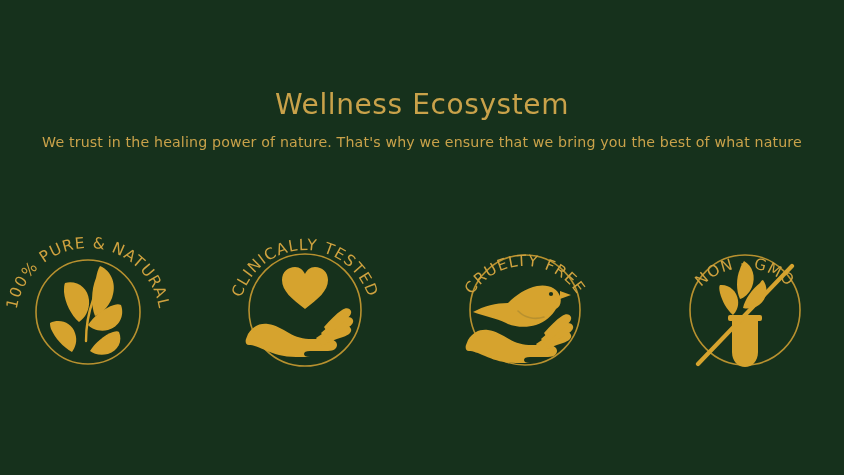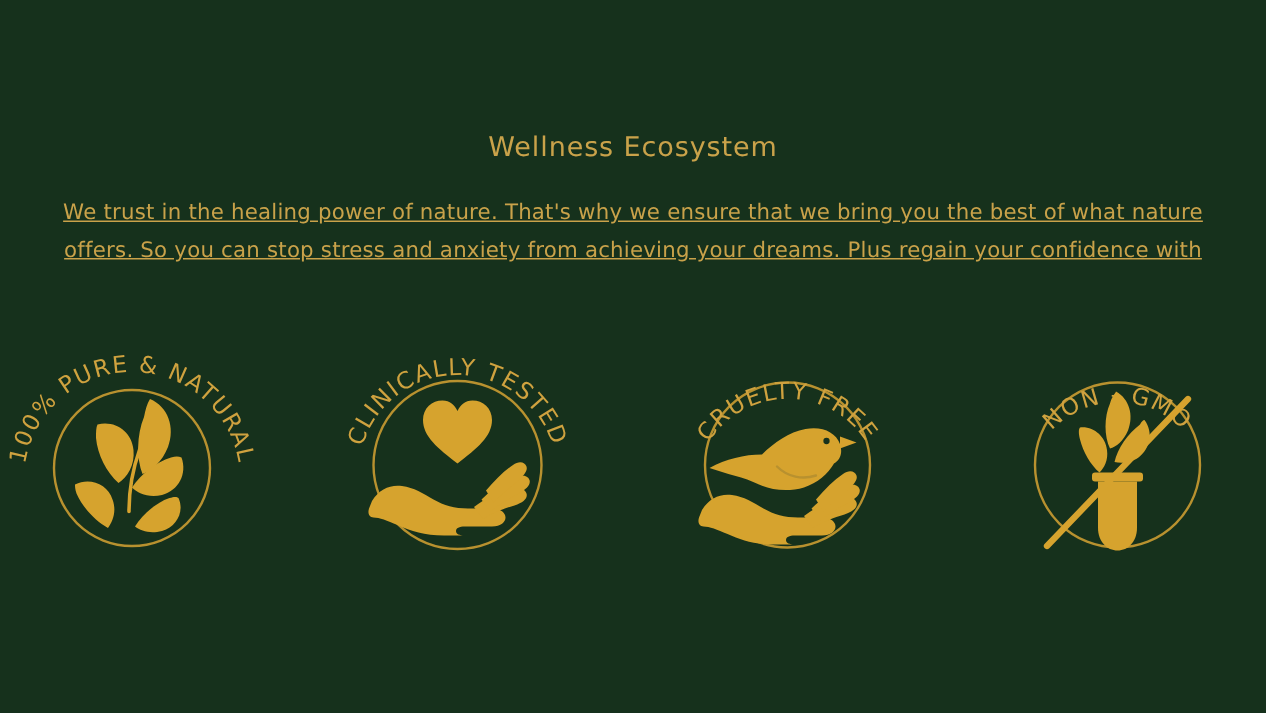--- a/index.html
+++ b/index.html
@@ -14,38 +14,37 @@
     background: #16311c;
     overflow: hidden;
     font-family: "Liberation Sans", sans-serif;
   }
   #heading {
     position: absolute;
     top: 88px;
     left: 0;
     width: 844px;
     text-align: center;
-    font-size: 18px;
+    font-size: 28px;
     letter-spacing: 0.6px;
     color: #c9a24a;
     font-family: "DejaVu Sans", sans-serif;
     font-weight: 400;
   }
   #body-copy {
     position: absolute;
     top: 130px;
     left: 28px;
     width: 788px;
     text-align: center;
     font-size: 14.2px;
     line-height: 25px;
     letter-spacing: 0.15px;
     color: #c9a24a;
     font-family: "DejaVu Sans", sans-serif;
-    text-decoration: underline;
   }
   #body-copy .ln { display: block; white-space: nowrap; }
 
   #badges {
     position: absolute;
     top: 228px;
     left: 0;
     width: 844px;
     height: 170px;
   }
@@ -65,21 +64,20 @@
 </style>
 </head>
 <body>
 
 <div id="stage">
 
   <div id="heading">Wellness Ecosystem</div>
 
   <div id="body-copy">
     <span class="ln">We trust in the healing power of nature. That's why we ensure that we bring you the best of what nature</span>
-    <span class="ln">offers. So you can stop stress and anxiety from achieving your dreams. Plus regain your confidence with</span>
   </div>
 
   <div id="badges">
 
     <div class="badge" style="left:3px;">
       <svg width="170" height="170" viewBox="0 0 170 170" xmlns="http://www.w3.org/2000/svg">
         <defs>
           <path id="arc1" d="M 13 92 A 72 72 0 0 1 157 92" fill="none"></path>
         </defs>
         <circle cx="85" cy="84" r="52" fill="none" stroke="#b8912f" stroke-width="1.6"></circle>

